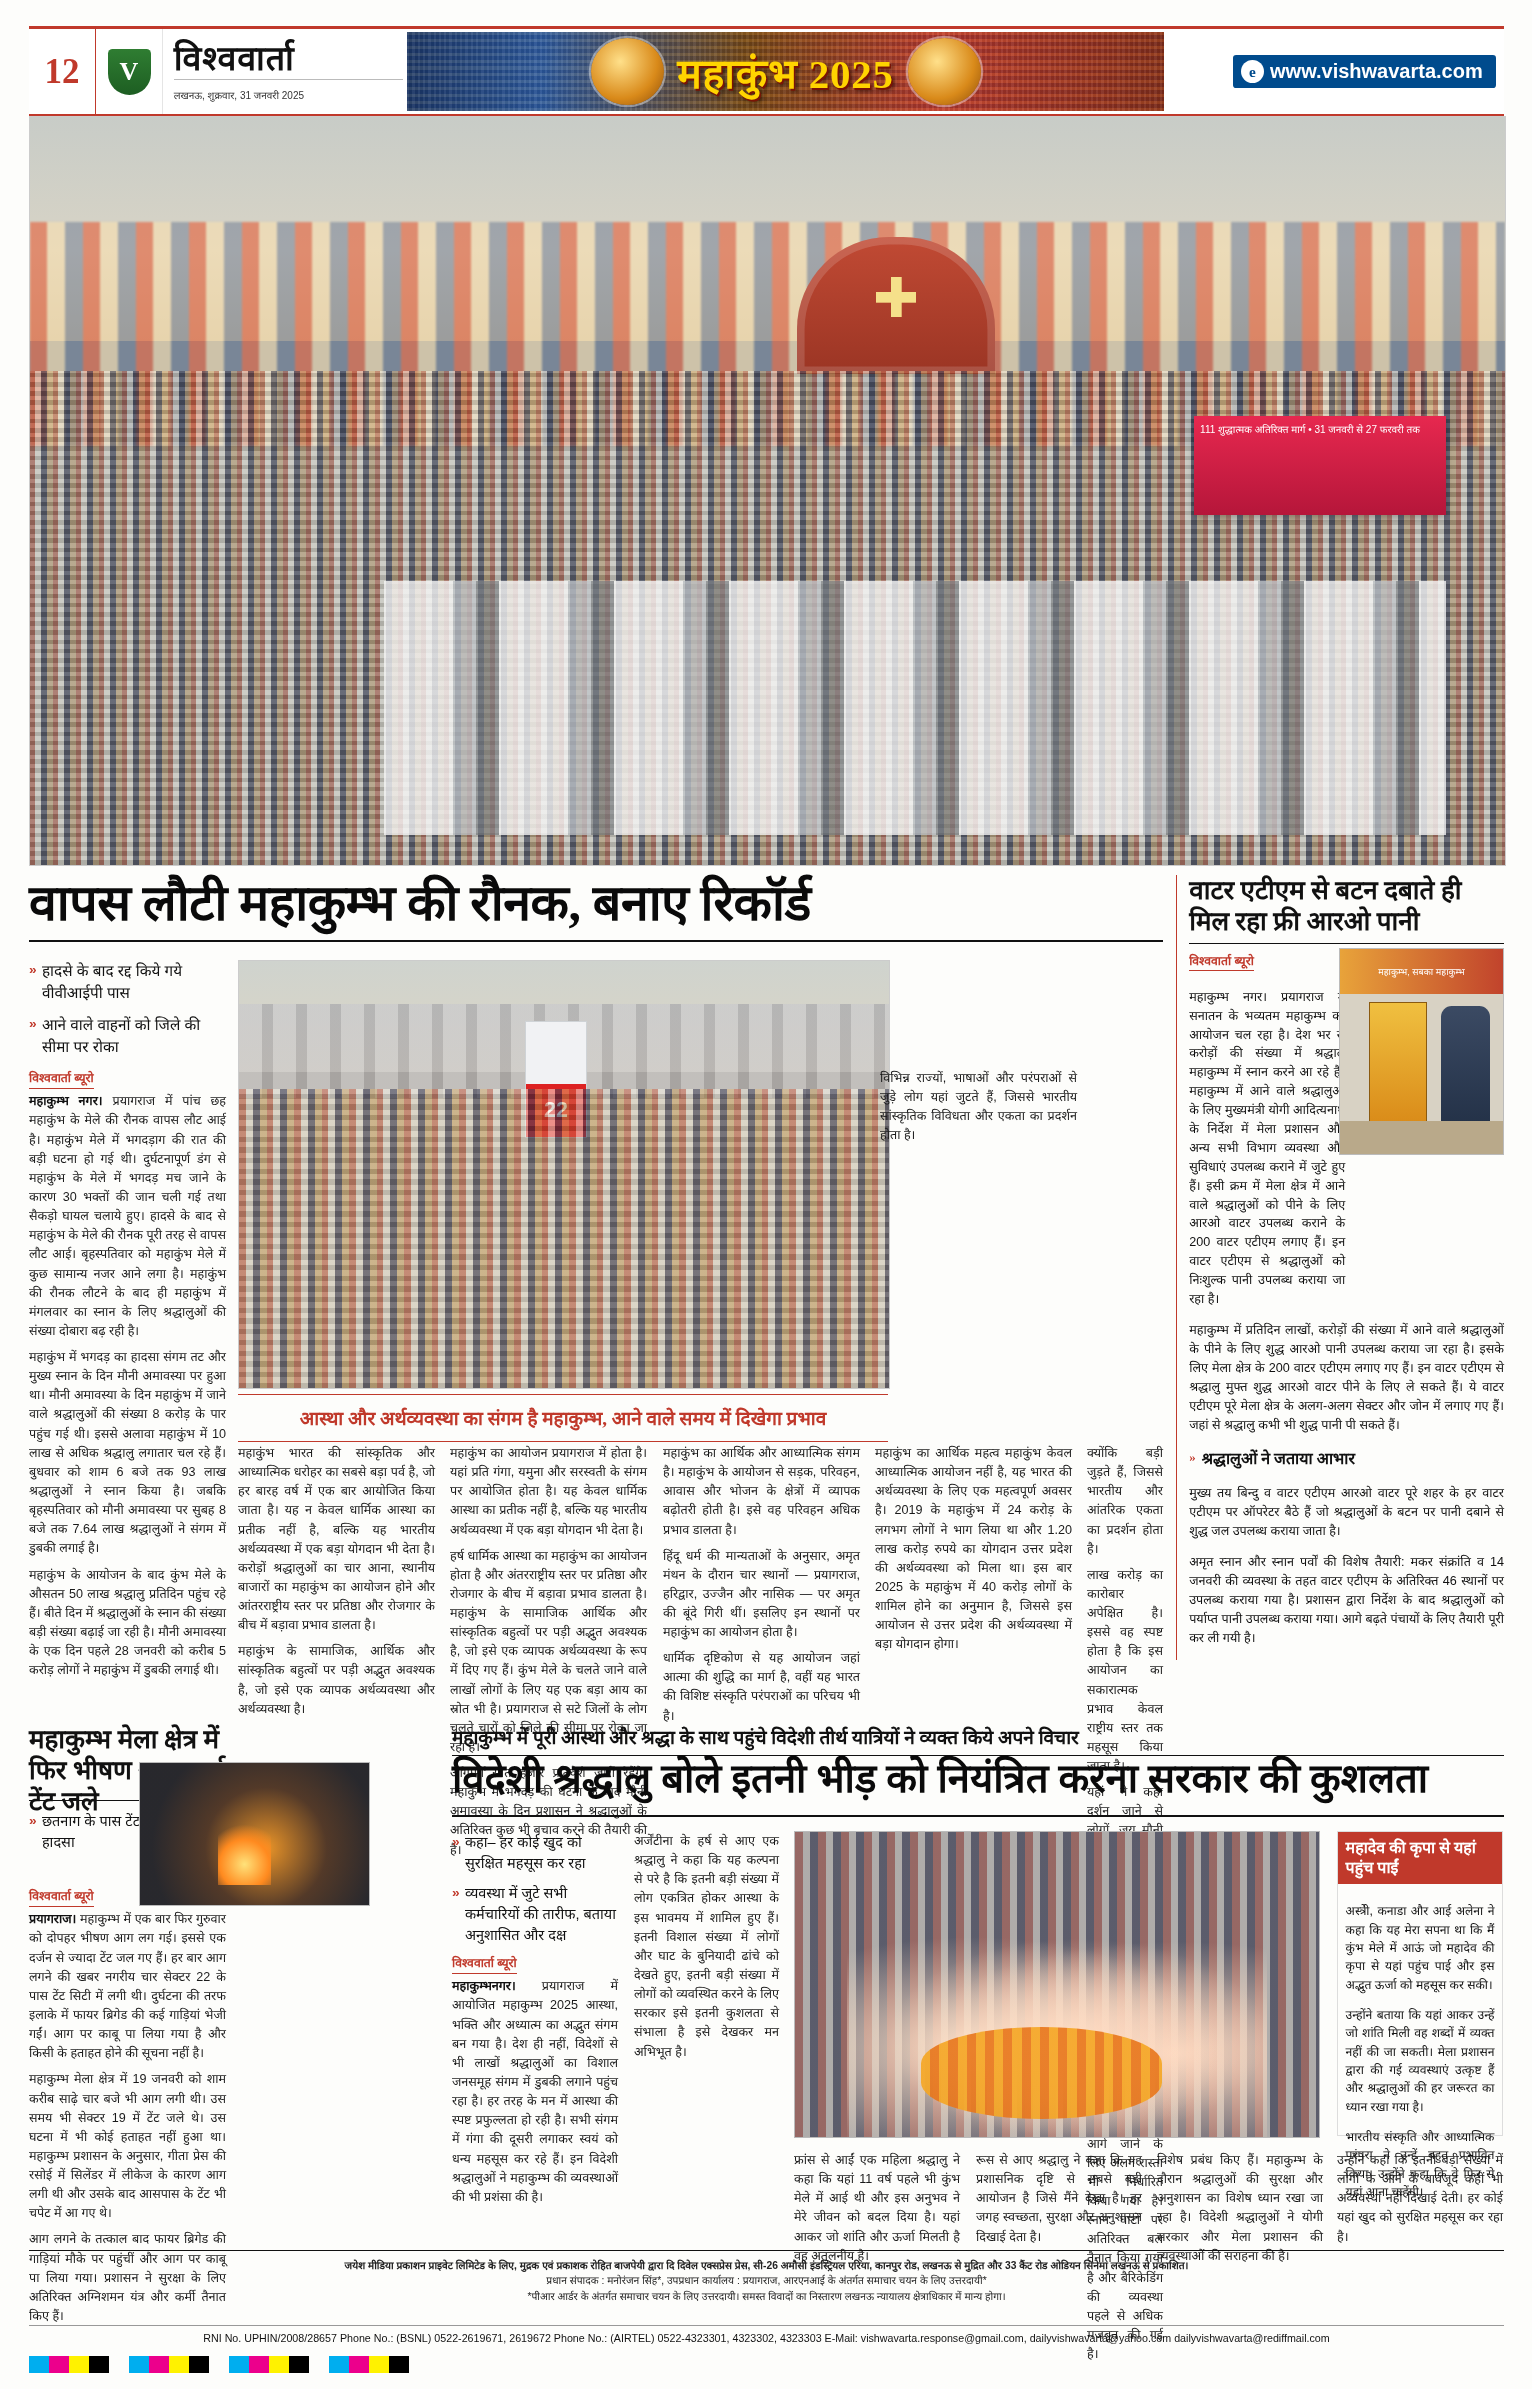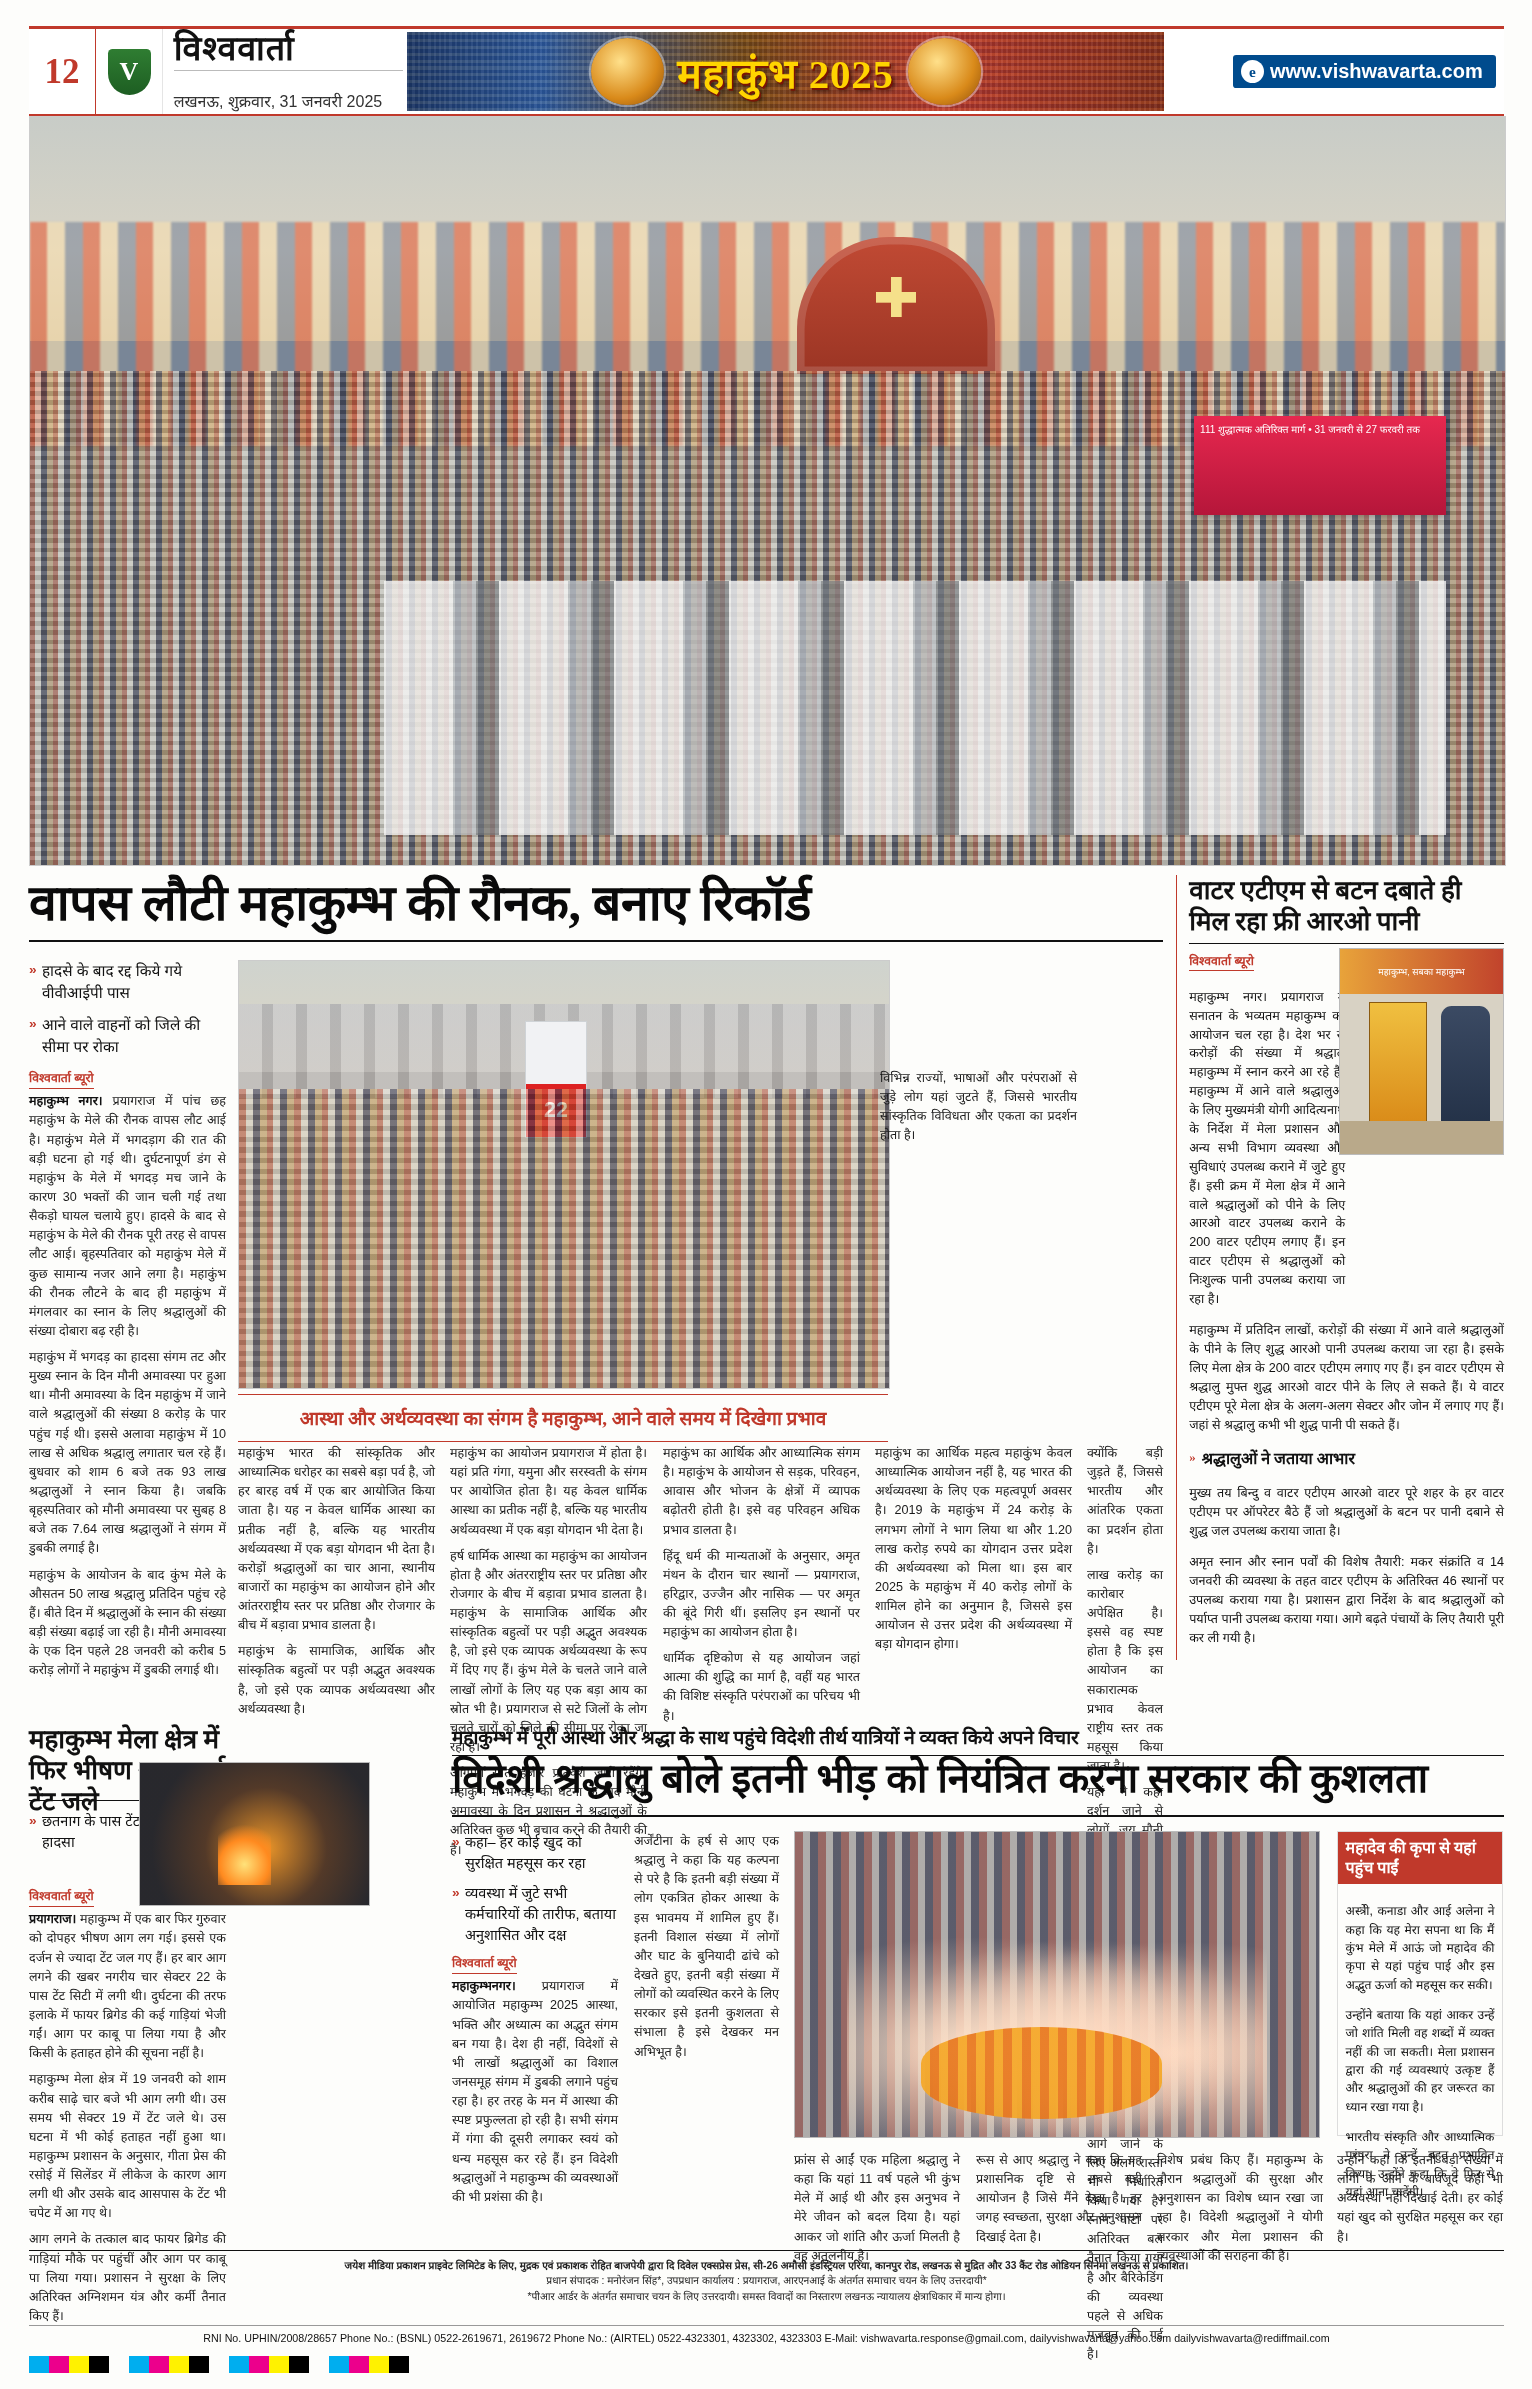--- a/index.html
+++ b/index.html
@@ -59,25 +59,25 @@
   }
   .brand-name {
     font-family: "Liberation Serif", serif;
     font-size: 34px;
     font-weight: bold;
     letter-spacing: 0.8px;
     color: #111;
     line-height: 1.05;
   }
   .brand-sub {
-    font-size: 16px;
+    font-size: 10px;
     color: #333;
     border-top: 0.8px solid #bbb;
     margin-top: 3.1px;
-    padding-top: 19px;
+    padding-top: 8px;
   }
   .kumbh-banner {
     flex: 1;
     margin: 3.1px 4.6px;
     background: linear-gradient(90deg,#1b3a6b 0%, #2d5fa6 18%, #7a4a12 45%, #c0392b 70%, #8b2f16 100%);
     position: relative;
     overflow: hidden;
     display: flex; align-items: center; justify-content: center;
   }
   .kumbh-banner .crowd {

